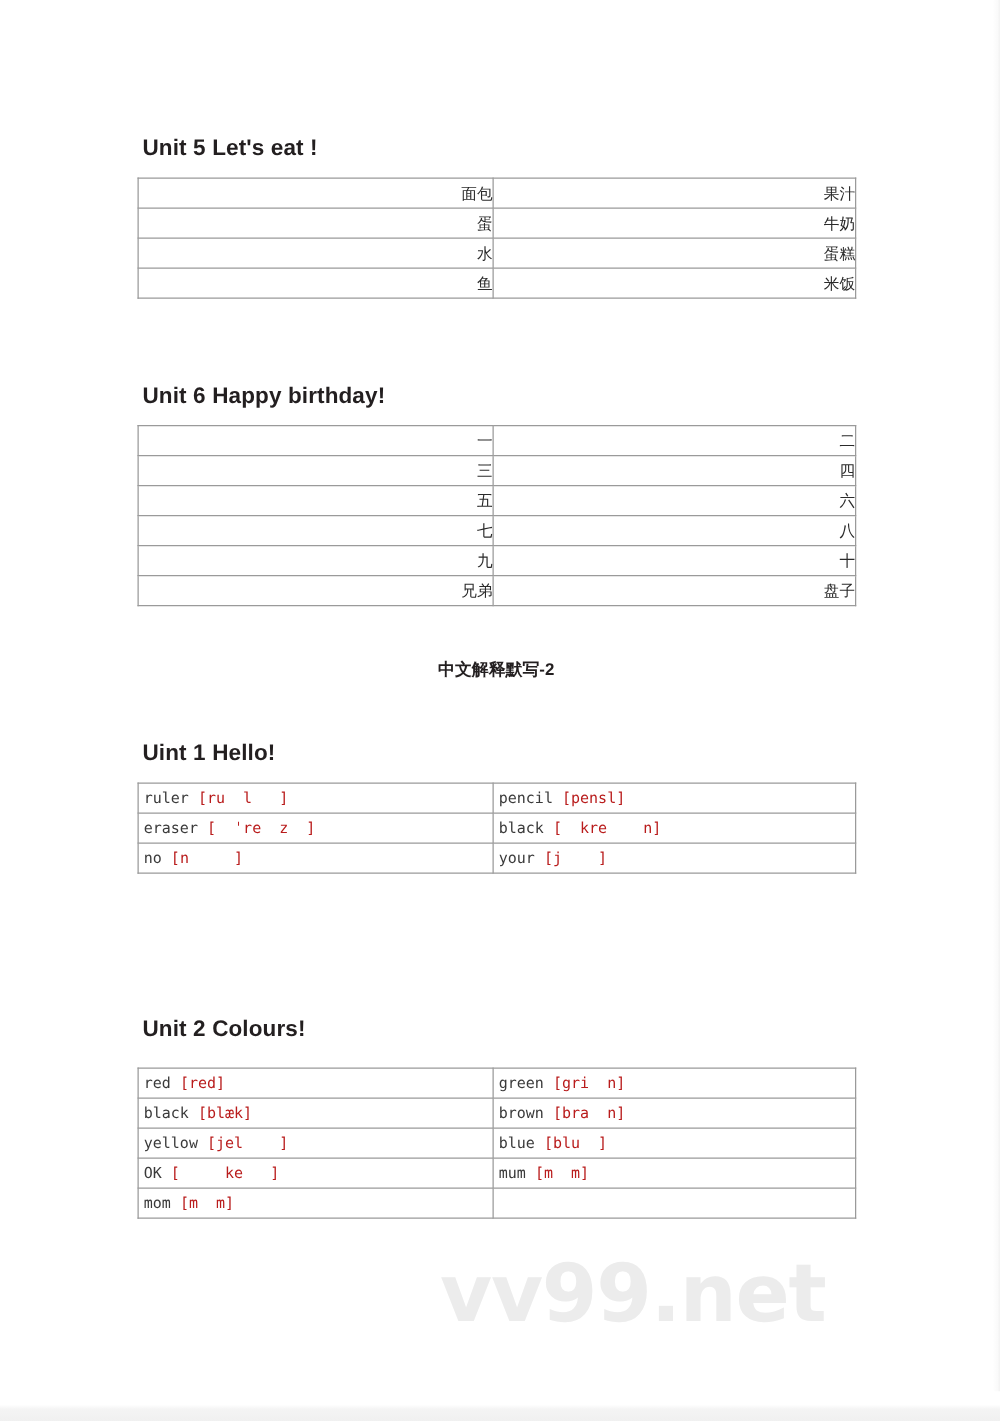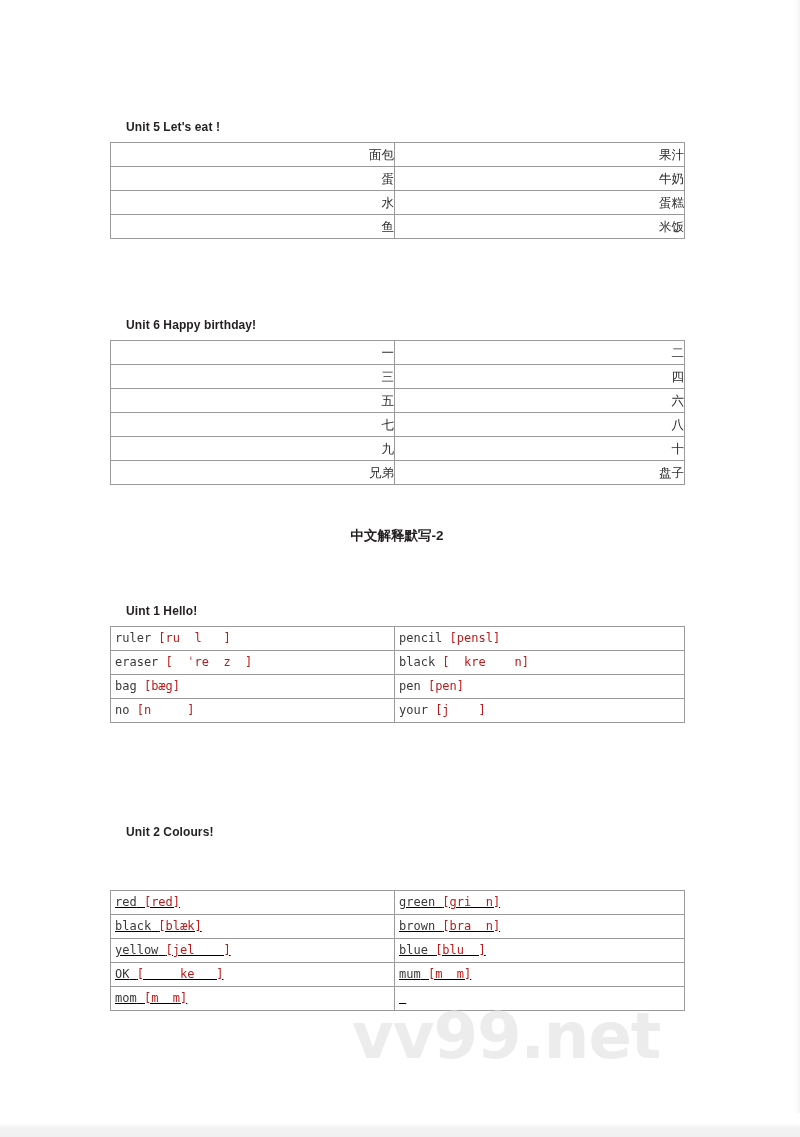--- a/index.html
+++ b/index.html
@@ -51,25 +51,25 @@
     position: absolute;
     left: 110px;
     top: 0;
     width: 574px;
   }
 
   
   .unit-heading {
     font-family: "Liberation Sans", sans-serif;
     font-weight: bold;
-    font-size: 12px;
+    font-size: 18px;
     color: #231f20;
     letter-spacing: 0.1px;
     line-height: 1.2;
-    margin: 16px;
+    margin: 4px;
   }
 
   .doc-heading {
     font-family: "Liberation Sans", sans-serif;
     font-weight: bold;
     font-size: 13.5px;
     color: #231f20;
     text-align: center;
     line-height: 1.2;
     margin: 0;
@@ -120,21 +120,21 @@
   .blk { position: absolute; left: 0; }
 
   #h-unit5    { top: 104px; }
   #t-unit5    { top: 142px; }
   #h-unit6    { top: 302px; }
   #t-unit6    { top: 340px; }
   #h-doc      { top: 528px; }
   #h-uint1    { top: 588px; }
   #t-uint1    { top: 626px; }
   #h-unit2    { top: 809px; }
-  #t-unit2    { top: 890px; text-decoration: underline; }
+  #t-unit2    { top: 854px; }
 
   
   .watermark {
     position: absolute;
     left: 352px;
     top: 1004px;
     font-family: "DejaVu Sans", "Liberation Sans", sans-serif;
     font-weight: bold;
     font-size: 64px;
     letter-spacing: -1px;
@@ -238,24 +238,20 @@
         <tbody>
           <tr>
             <td><span>ruler</span> <span class="ipa">[ru  l   ]</span></td>
             <td><span>pencil</span> <span class="ipa">[pensl]</span></td>
           </tr>
           <tr>
             <td><span>eraser</span> <span class="ipa">[  ˈre  z  ]</span></td>
             <td><span>black</span> <span class="ipa">[  kre    n]</span></td>
           </tr>
           <tr>
-            <td><span>bag</span> <span class="ipa">[bæg]</span></td>
-            <td><span>pen</span> <span class="ipa">[pen]</span></td>
-          </tr>
-          <tr>
             <td><span>no</span> <span class="ipa">[n     ]</span></td>
             <td><span>your</span> <span class="ipa">[j    ]</span></td>
           </tr>
         </tbody>
       </table>
     </div>
 
     <div class="blk" id="h-unit2">
       <div class="unit-heading">Unit 2 Colours!</div>
     </div>

